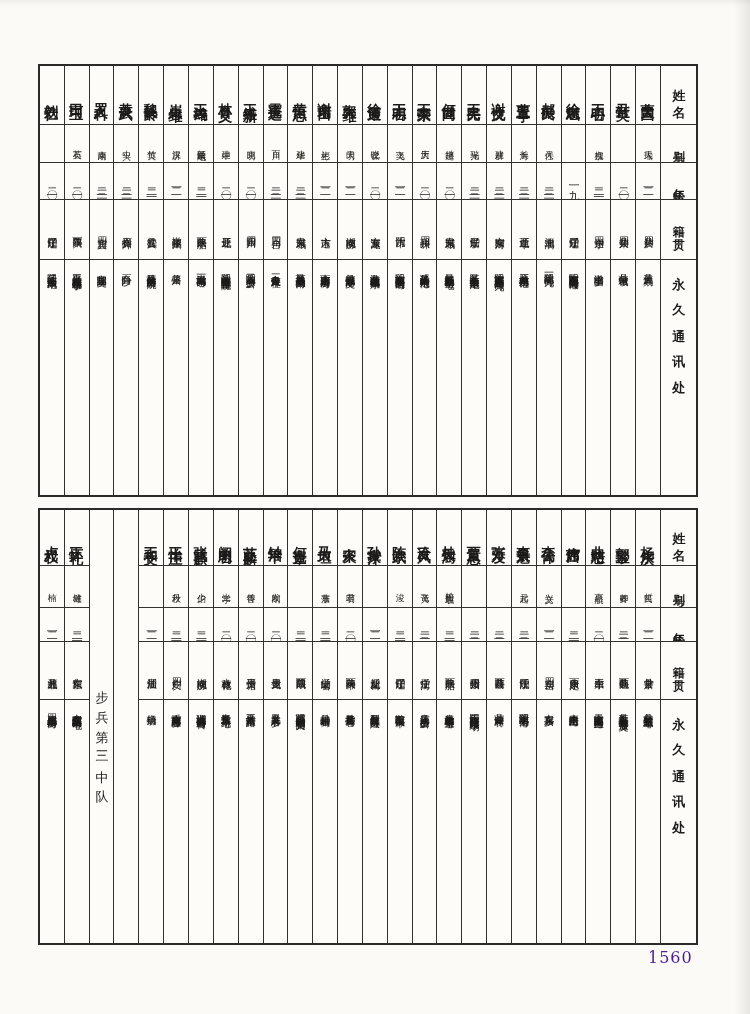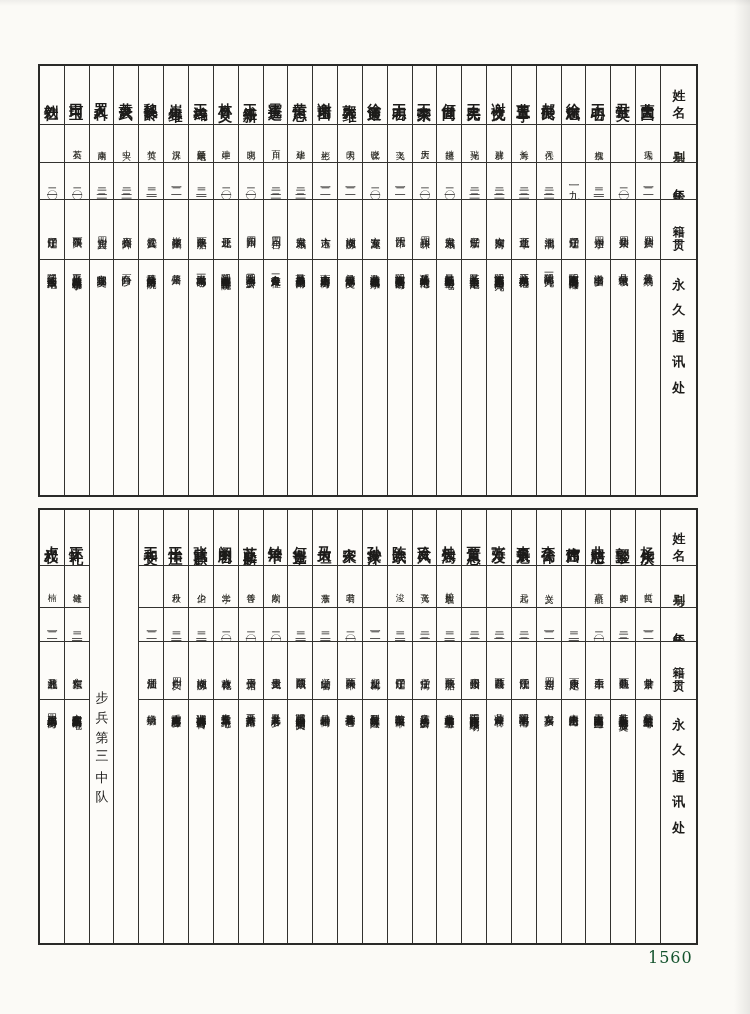--- a/index.html
+++ b/index.html
@@ -54,21 +54,21 @@
   .address .vtext{font-size:10px;line-height:11.5px;letter-spacing:0.5px;max-height:228px;}
   .hdr .vtext{font-weight:700;}
   .hdr-name-label .vtext{font-size:13px;letter-spacing:16px;}
   .hdr-alias-label .vtext{font-size:12px;letter-spacing:3px;}
   .hdr-age-label .vtext{font-size:12px;letter-spacing:3px;}
   .hdr-native-label .vtext{font-size:12px;letter-spacing:14px;}
   .hdr-address-label .vtext{font-size:13px;letter-spacing:26px;}
   .unit-label .vtext{font-size:13px;letter-spacing:20px;font-weight:400;margin-top:26px;}
   .page-number{
     position:absolute;top:948px;left:648px;
-    font-family:"DejaVu Serif", serif;font-size:16px;color:#14532d;letter-spacing:1px;
+    font-family:"DejaVu Serif", serif;font-size:16px;color:#4c1d95;letter-spacing:1px;
   }
 </style>
 </head>
 <body>
 
 <div>
   <div class="page-edge-top"></div>
 
   <div id="table-top" class="scan-table t-top">
       <div class="col hdr">

